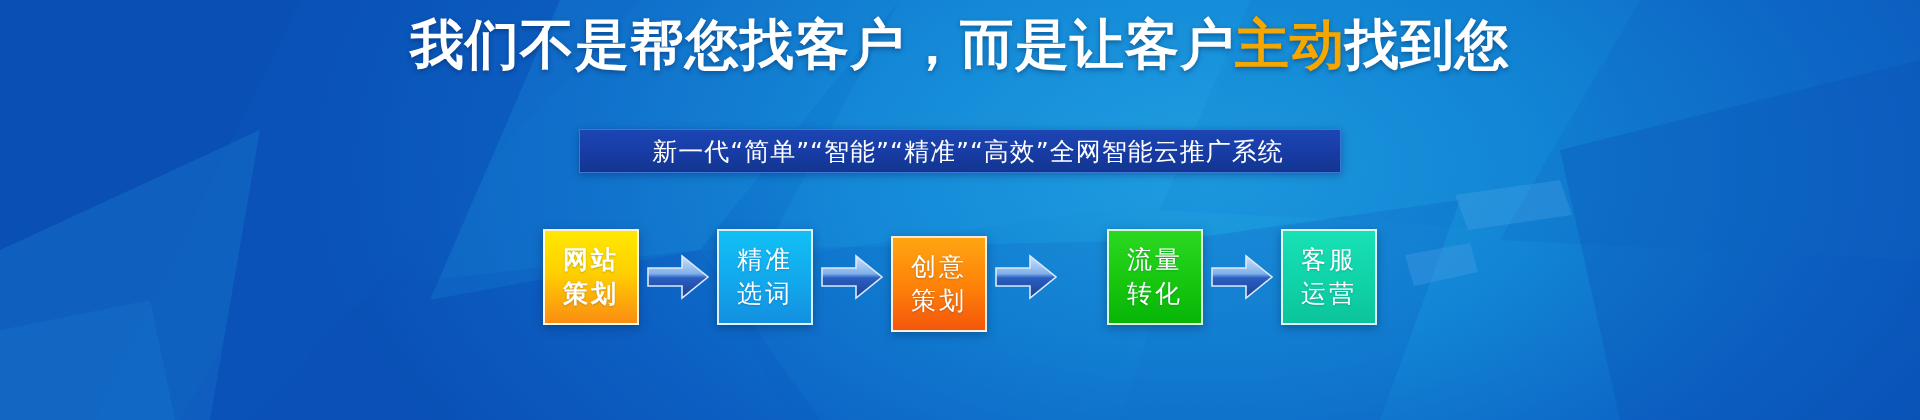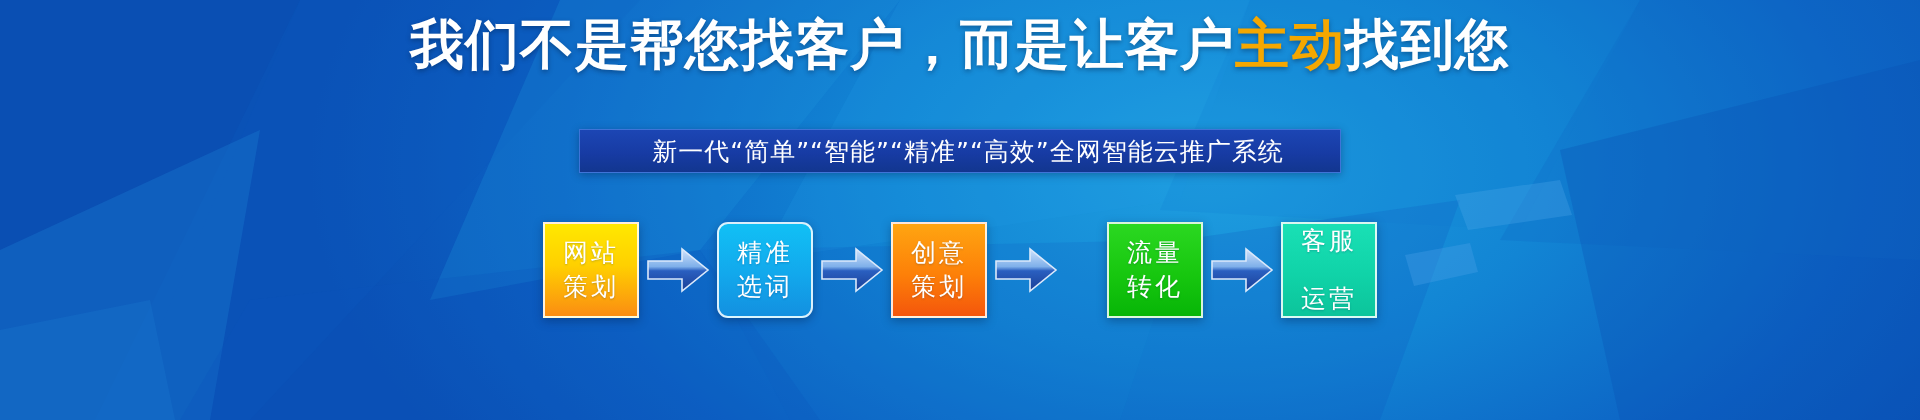--- a/index.html
+++ b/index.html
@@ -63,25 +63,25 @@
     display:flex;flex-direction:column;align-items:center;justify-content:center;
     border:2px solid rgba(255,255,255,.85);
     box-shadow:0 3px 9px rgba(2,26,62,.35);
     color:#ffffff;
   }
   .step .ln{
     font-family:"DejaVu Sans","Liberation Sans",sans-serif;
     font-size:25px;line-height:1.38;letter-spacing:3px;
     text-shadow:0 1px 2px rgba(0,40,90,.25);
   }
-  .s1{background:linear-gradient(180deg,#ffe800 0%,#ffd000 45%,#fb8d12 100%);}
-  .s2{background:linear-gradient(180deg,#11c0f5 0%,#12a8ec 55%,#1390e0 100%);border-radius:11px;}
-  .s3{background:linear-gradient(180deg,#ffa511 0%,#fd8008 55%,#f4560c 100%);}
+  .s1{background:linear-gradient(180deg,#ffe800 0%,#ffd000 45%,#fb8d12 100%);font-weight:bold;}
+  .s2{background:linear-gradient(180deg,#11c0f5 0%,#12a8ec 55%,#1390e0 100%);}
+  .s3{background:linear-gradient(180deg,#ffa511 0%,#fd8008 55%,#f4560c 100%);margin-top:14px;}
   .s4{background:linear-gradient(180deg,#2bd821 0%,#17c70f 55%,#07b507 100%);margin-left:42px;}
-  .s5{background:linear-gradient(180deg,#19e0b5 0%,#10d3a8 55%,#0cc49b 100%);justify-content:space-between;}
+  .s5{background:linear-gradient(180deg,#19e0b5 0%,#10d3a8 55%,#0cc49b 100%);}
 
   .arrow{
     width:78px;height:92px;
     display:flex;align-items:center;justify-content:center;
   }
   .arrow svg{display:block;}
 </style>
 </head>
 <body>
 

